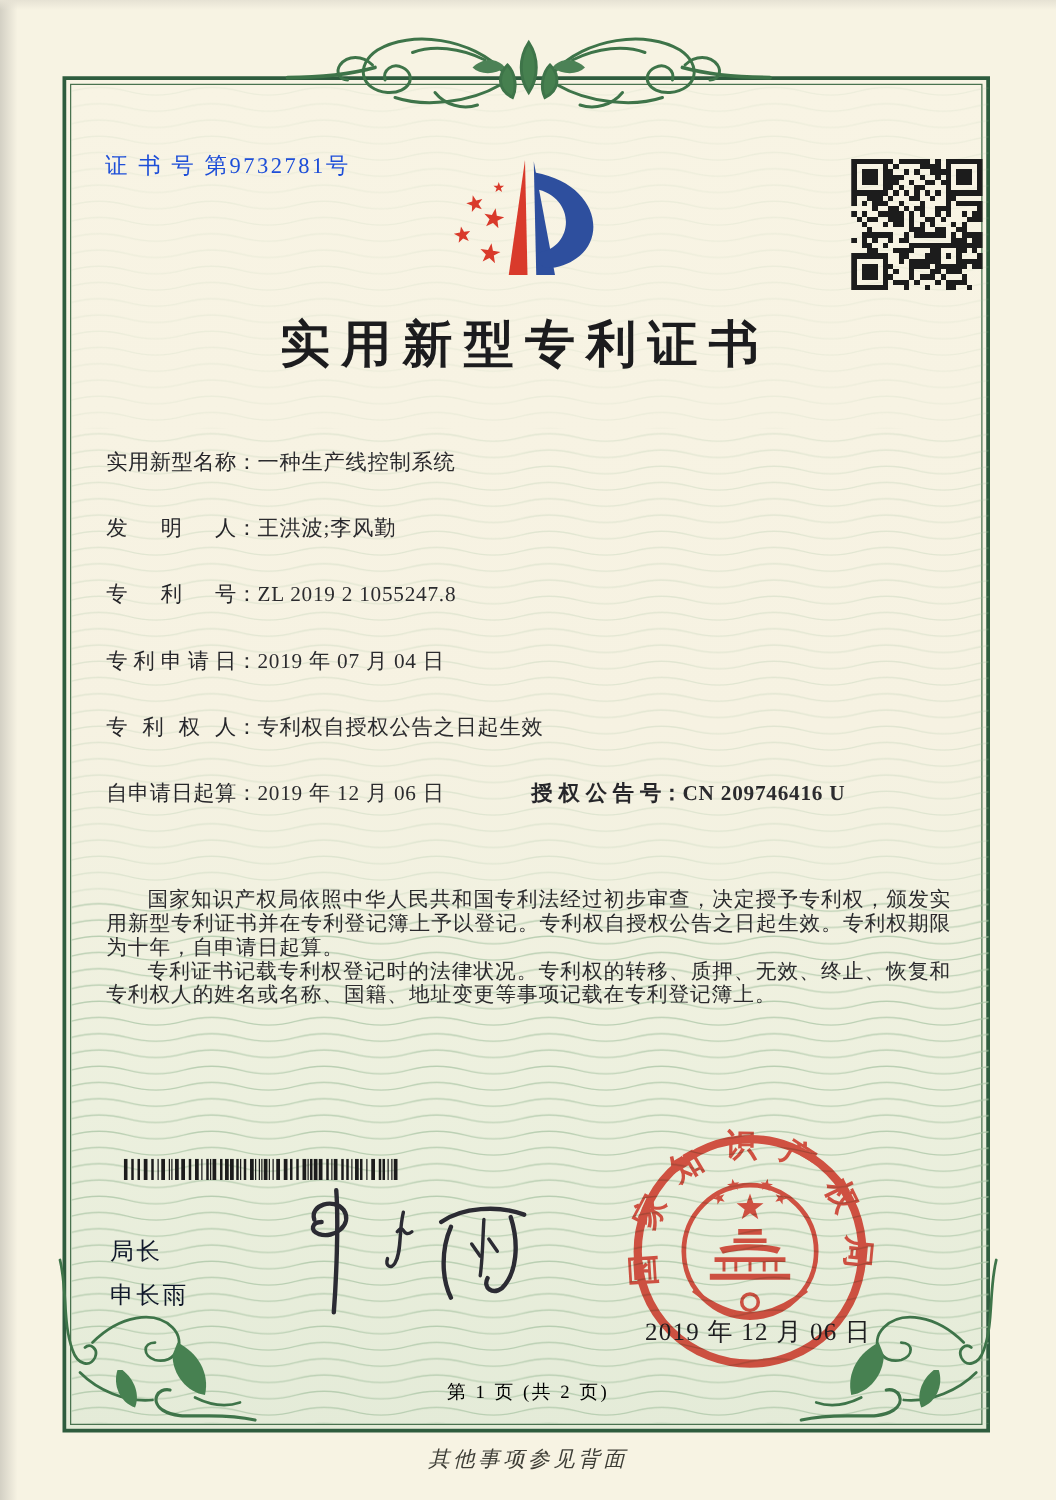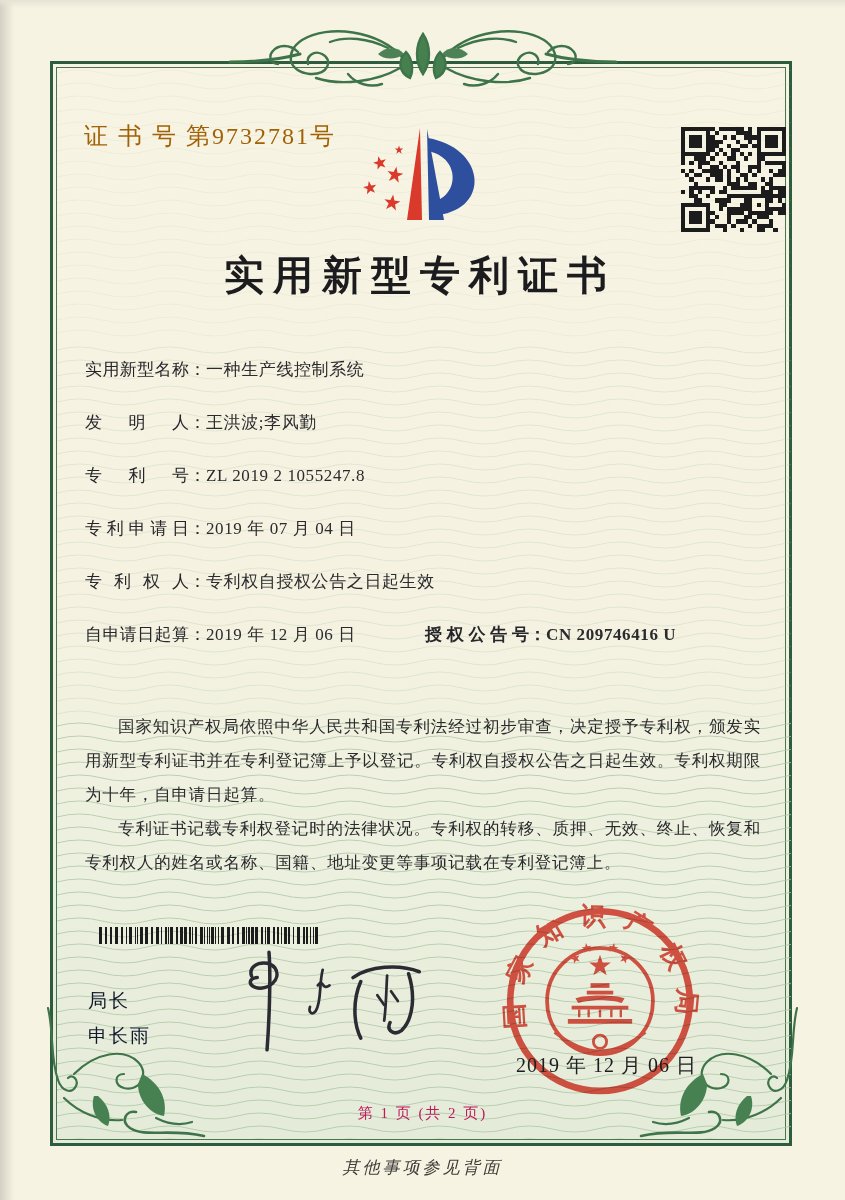--- a/index.html
+++ b/index.html
@@ -18,52 +18,52 @@
          border:1px solid #4a7350;}
   .waves{position:absolute;left:4px;bottom:4px;width:734px;height:420px;opacity:.75;}
   .waves.mid{bottom:420px;height:380px;opacity:.28;}
   .waves.top{bottom:800px;height:277px;opacity:.14;}
   .ornament-top{position:absolute;left:228px;top:14px;width:390px;height:88px;z-index:3;}
   .corner{position:absolute;width:170px;height:170px;z-index:3;}
   .corner.left{left:38px;top:978px;}
   .corner.right{left:637px;top:978px;transform:scaleX(-1);}
 
   
-  .cert-no{position:absolute;left:84px;top:120px;font-size:24px;color:#a16207;
+  .cert-no{position:absolute;left:84px;top:120px;font-size:18px;color:#1d4ed8;
            letter-spacing:2px;z-index:5;}
   .logo{position:absolute;left:332px;top:110px;width:196px;height:128px;z-index:5;}
   .qr{position:absolute;left:681px;top:127px;width:105px;height:105px;z-index:5;}
   .title{position:absolute;left:0;top:248px;width:840px;text-align:center;
          font-size:40px;font-weight:bold;letter-spacing:9px;color:#1c1c1e;z-index:5;}
 
   
   .rows{position:absolute;left:85px;top:358px;width:676px;z-index:5;}
   .row{position:relative;height:24px;margin-bottom:29px;font-size:17px;color:#26262a;white-space:nowrap;}
   .lbl{display:inline-block;width:104px;text-align:justify;text-align-last:justify;
        -moz-text-align-last:justify;text-justify:inter-character;vertical-align:top;}
   .val{margin-left:0;letter-spacing:.6px;color:#2b2b2e;}
   .grant2{position:absolute;left:340px;top:0;font-weight:bold;}
 
   
   .paras{position:absolute;left:85px;top:710px;width:676px;z-index:5;
-         font-size:16.5px;line-height:34px;color:#2a2a2d;letter-spacing:.8px;text-align:justify;}
+         font-size:16.5px;line-height:19px;color:#2a2a2d;letter-spacing:.8px;text-align:justify;}
   .paras p{margin:0;text-indent:2em;}
 
   
   .barcode{position:absolute;left:99px;top:927px;width:222px;height:17px;z-index:5;}
   .official{position:absolute;left:88px;z-index:5;font-size:19px;color:#0f172a;letter-spacing:2px;}
   .official.role{top:988px;}
   .official.name{top:1023px;}
   .signature{position:absolute;left:228px;top:948px;width:205px;height:108px;z-index:6;}
   .seal{position:absolute;left:496px;top:903px;width:208px;height:200px;z-index:5;
         opacity:.9;mix-blend-mode:multiply;}
   .seal-date{position:absolute;left:516px;top:1052px;font-size:20px;color:#1d1d20;
              letter-spacing:1px;z-index:7;}
   .footer-page{position:absolute;left:0;top:1104px;width:845px;text-align:center;
-               font-size:15px;letter-spacing:2px;color:#be185d;z-index:5;}
+               font-size:15px;letter-spacing:2px;color:#000000;z-index:5;}
   .back-note{position:absolute;left:0;top:1156px;width:845px;text-align:center;
              font-style:italic;font-size:17px;letter-spacing:3px;color:#3e3e37;z-index:5;}
 </style>
 </head>
 <body>
 
 <div class="scan-edge-left"></div>
 <div class="scan-edge-top"></div>
 
 <div class="frame">

